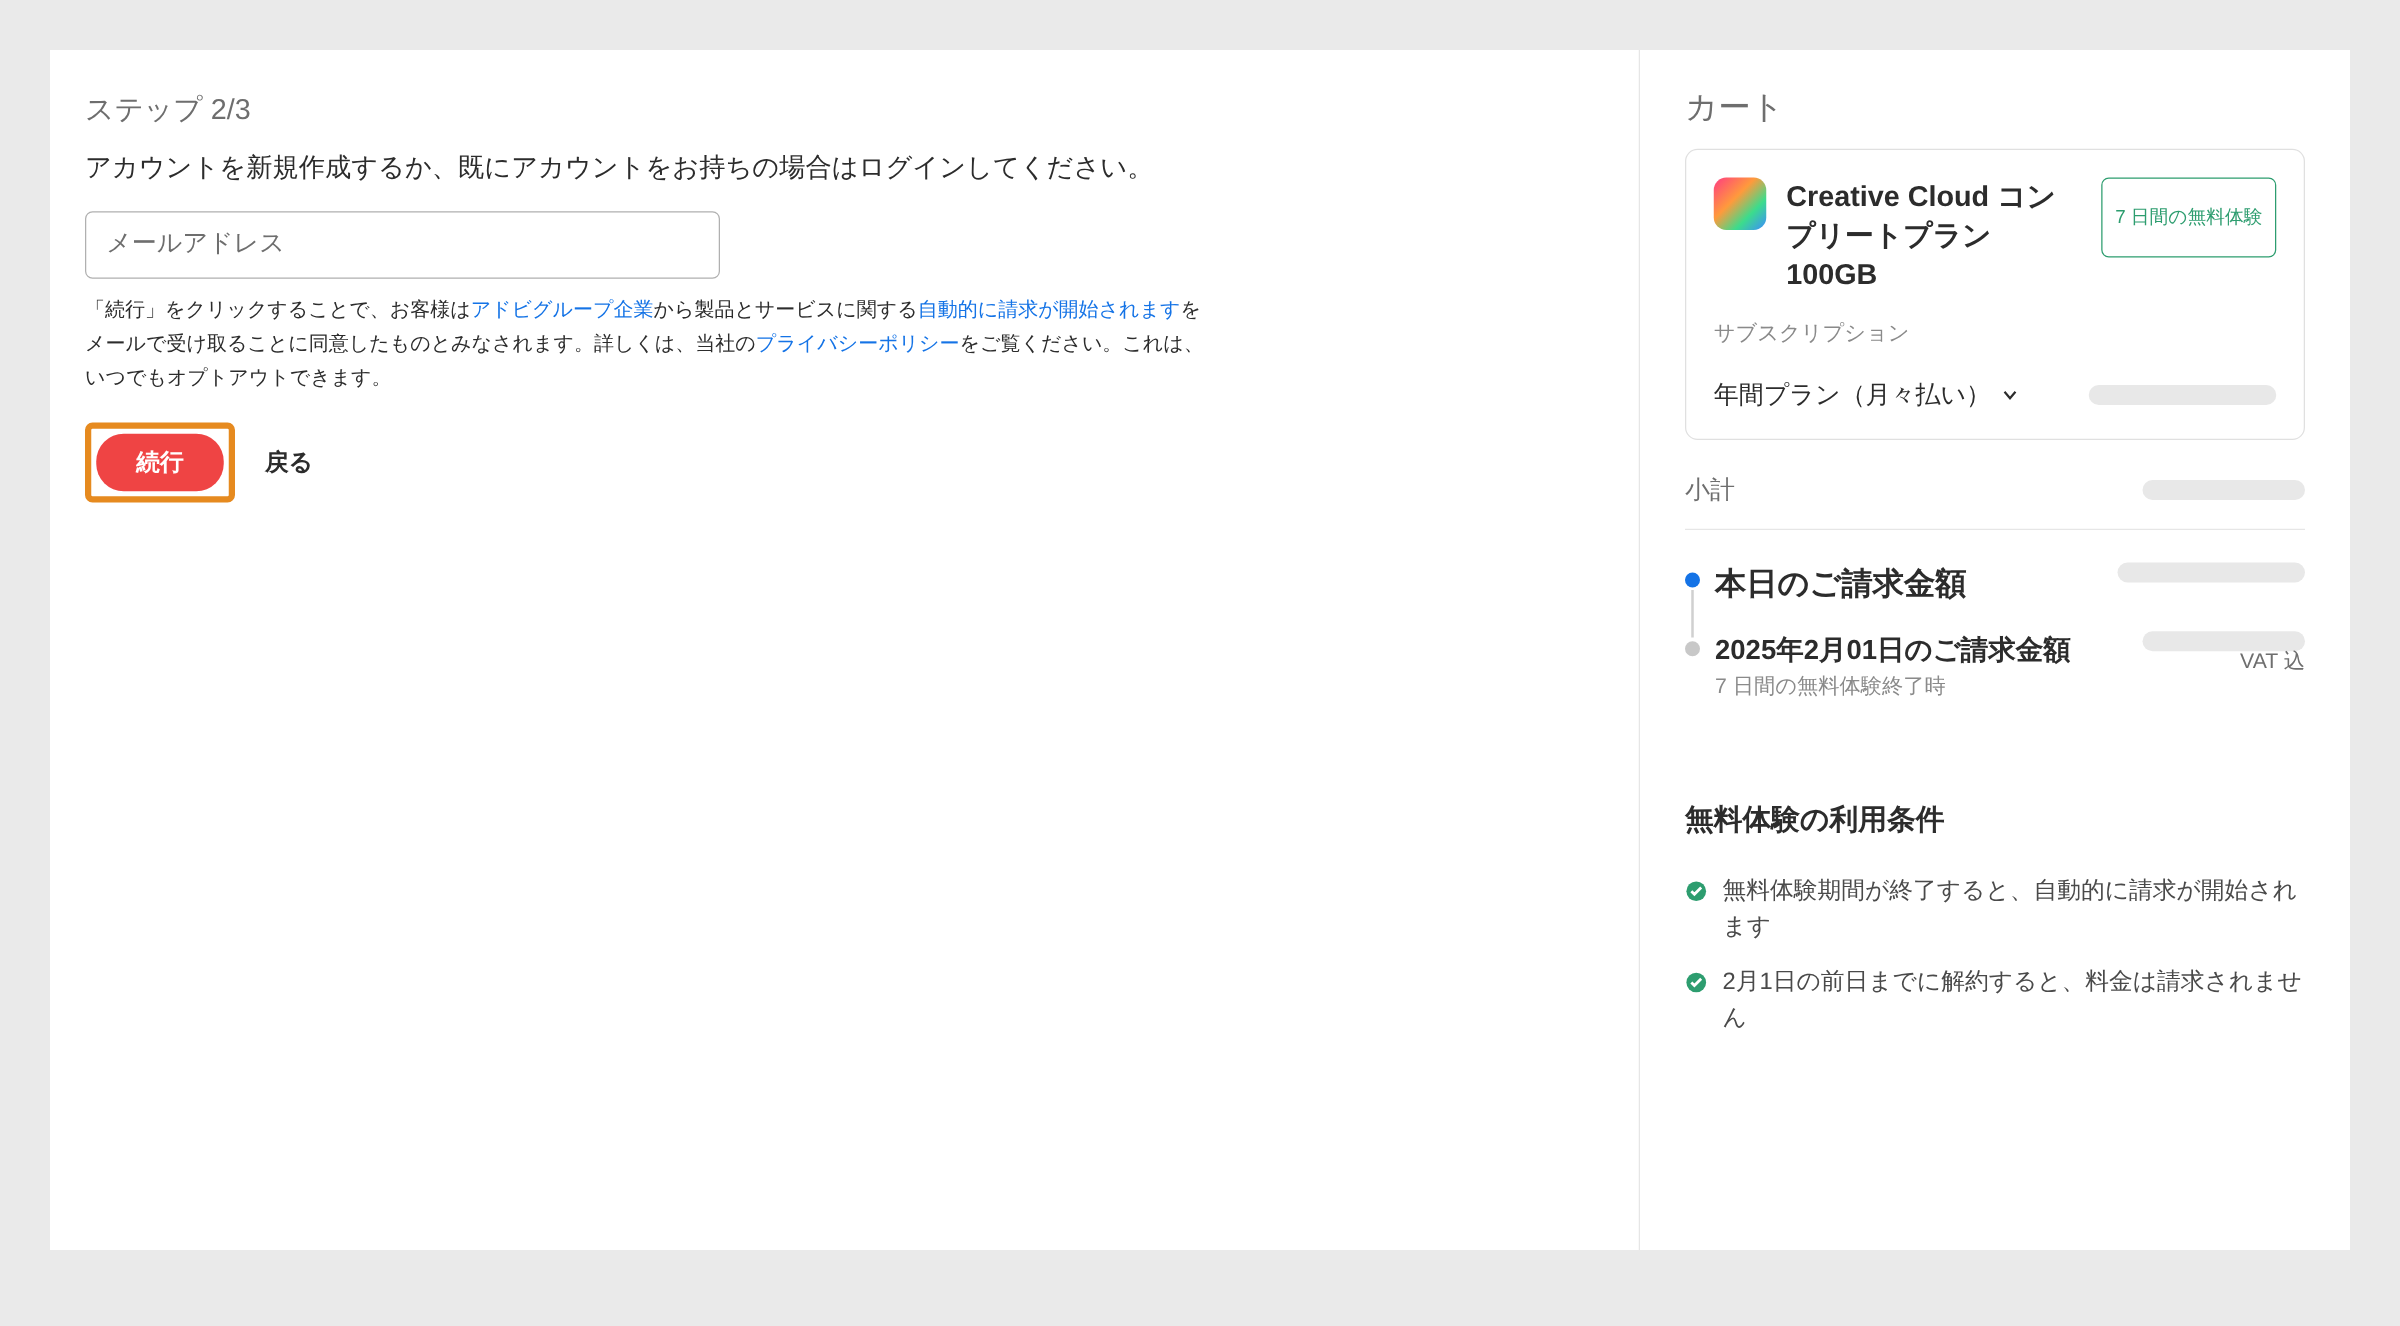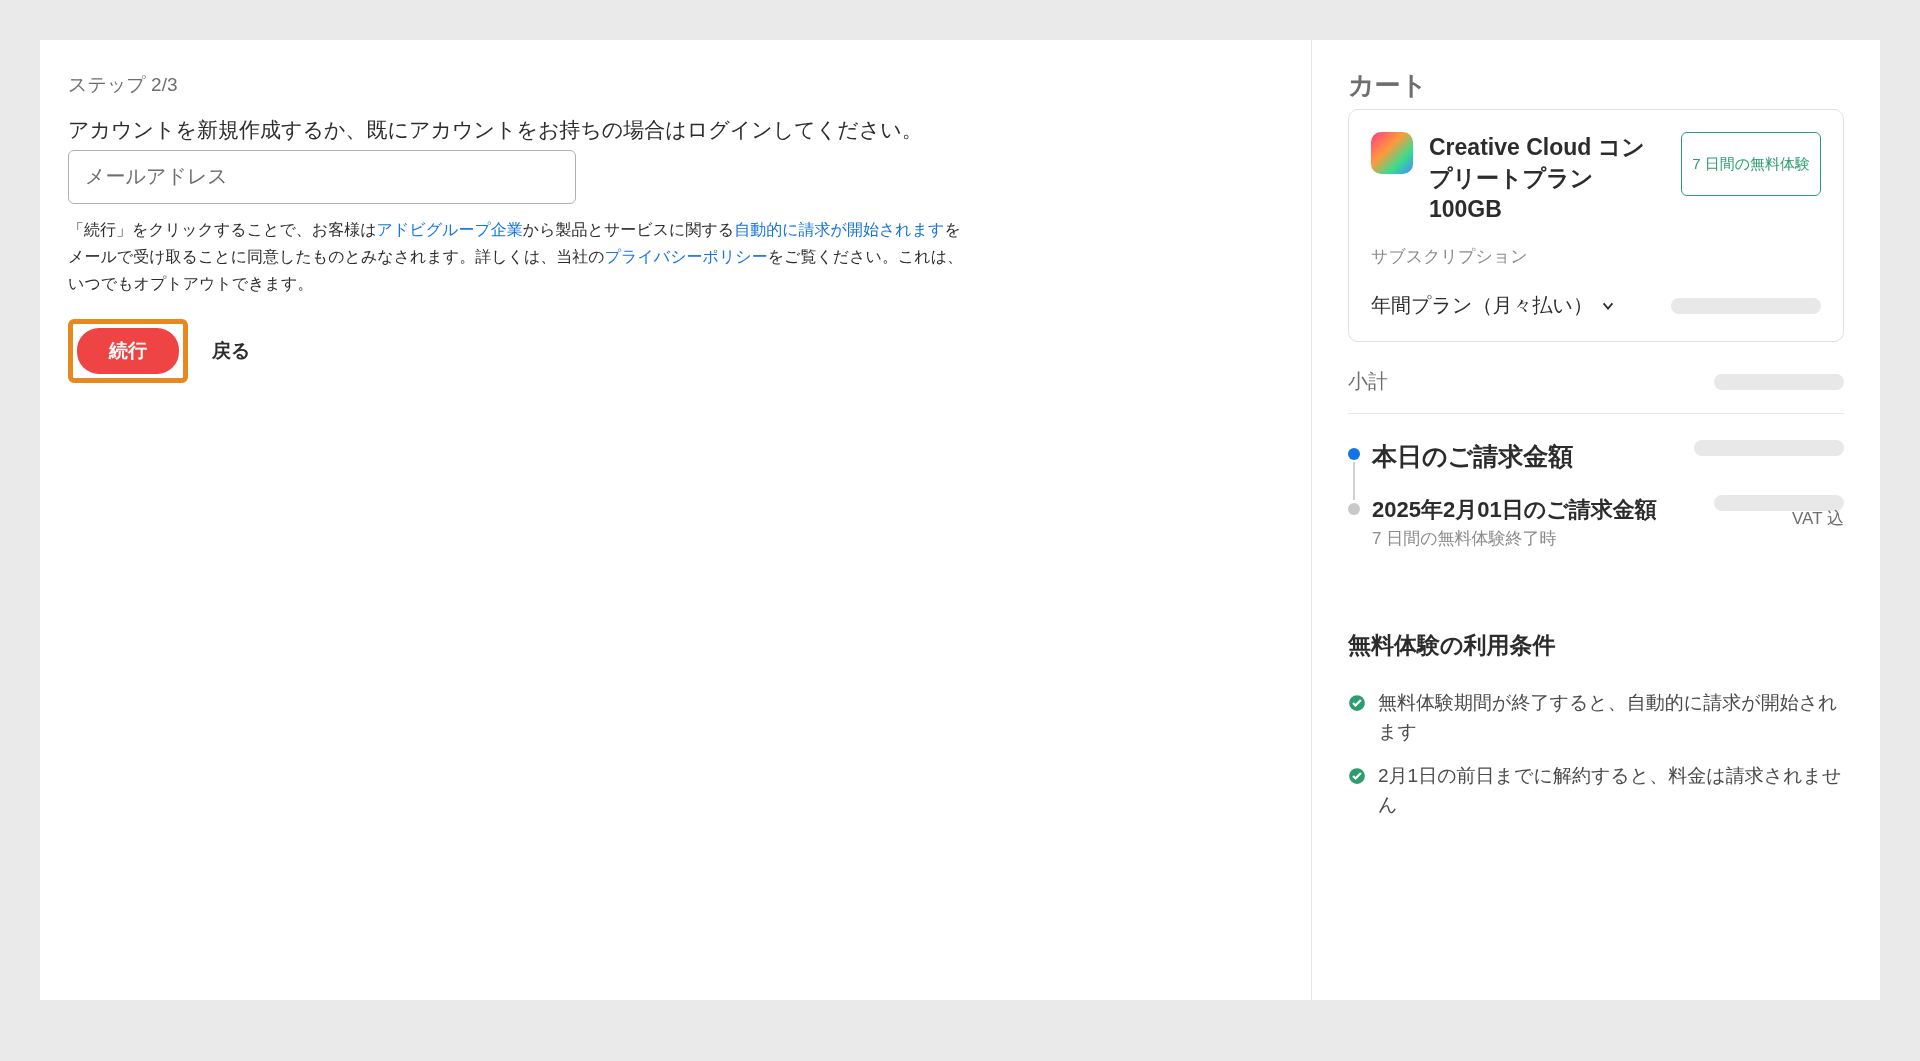--- a/index.html
+++ b/index.html
@@ -21,32 +21,32 @@
     flex: 1;
     padding: 32px 28px;
     border-right: 1px solid #e6e6e6;
   }
   .sidebar {
     width: 568px;
     padding: 28px 36px;
   }
   .step {
     color: #6e6e6e;
-    font-size: 19px;
+    font-size: 23px;
     margin-bottom: 16px;
   }
   .title {
     font-size: 25px;
     font-weight: 700;
     margin-bottom: 18px;
     line-height: 1.4;
   }
   .subtitle {
     font-size: 21px;
-    margin-bottom: 4px;
+    margin-bottom: 18px;
     line-height: 1.5;
   }
   .email-input {
     width: 508px;
     height: 54px;
     border: 1px solid #b0b0b0;
     border-radius: 6px;
     padding: 0 16px;
     font-size: 20px;
     display: block;
@@ -87,22 +87,22 @@
     border: none;
     font-size: 19px;
     font-weight: 700;
     cursor: pointer;
     color: #2c2c2c;
   }
 
   
   .cart-title {
     font-size: 26px;
-    font-weight: 700;
-    margin-bottom: 6px;
+    font-weight: 400;
+    margin-bottom: 16px;
     color: #6e6e6e;
   }
   .cart-card {
     border: 1px solid #e0e0e0;
     border-radius: 10px;
     padding: 22px;
     margin-bottom: 26px;
   }
   .product-row {
     display: flex;

